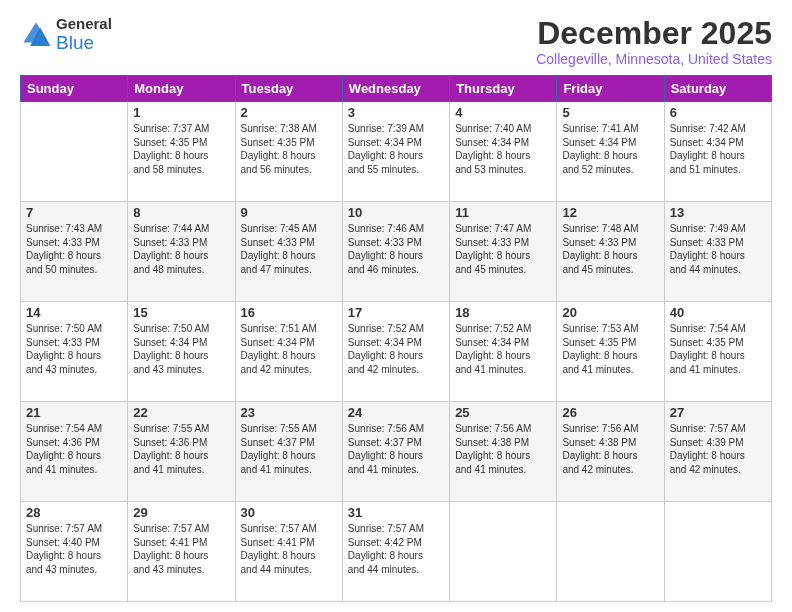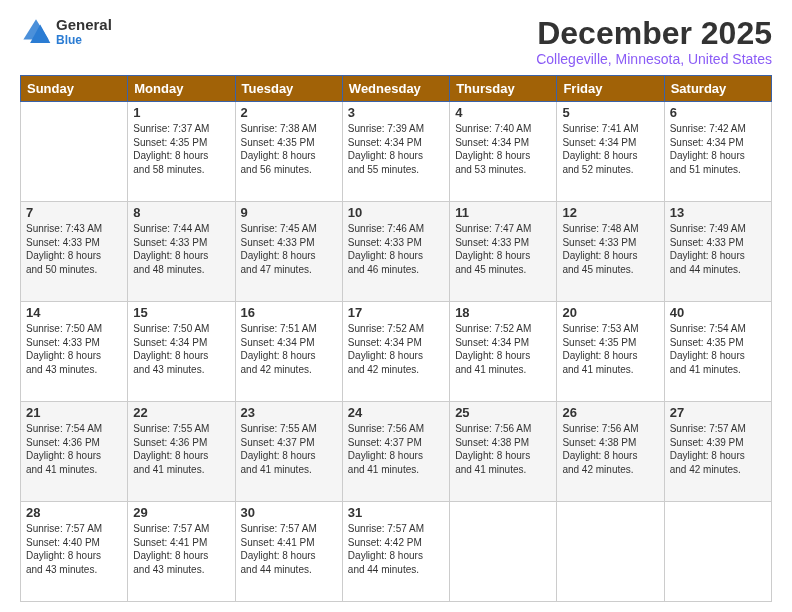--- a/index.html
+++ b/index.html
@@ -33,22 +33,22 @@
       display: flex;
       flex-direction: column;
       line-height: 1.1;
     }
     .logo-general {
       font-size: 15px;
       font-weight: bold;
       color: #333;
     }
     .logo-blue {
-      font-size: 12px;
-      font-weight: bold;
+      font-size: 19px;
+      font-weight: normal;
       color: #2b7cd3;
     }
     .logo-icon {
       width: 32px;
       height: 32px;
     }
     .title-block {
       text-align: right;
     }
     .main-title {
@@ -61,21 +61,21 @@
     .subtitle {
       font-size: 14px;
       color: #8b5cf6;
     }
     .calendar {
       width: 100%;
       border-collapse: collapse;
       flex: 1;
     }
     .calendar th {
-      background-color: #a16207;
+      background-color: #a21caf;
       color: #fff;
       font-size: 13px;
       font-weight: bold;
       text-align: left;
       padding: 5px 6px;
       border: 1px solid #3a62a8;
     }
     .calendar td {
       border: 1px solid #ccc;
       vertical-align: top;

